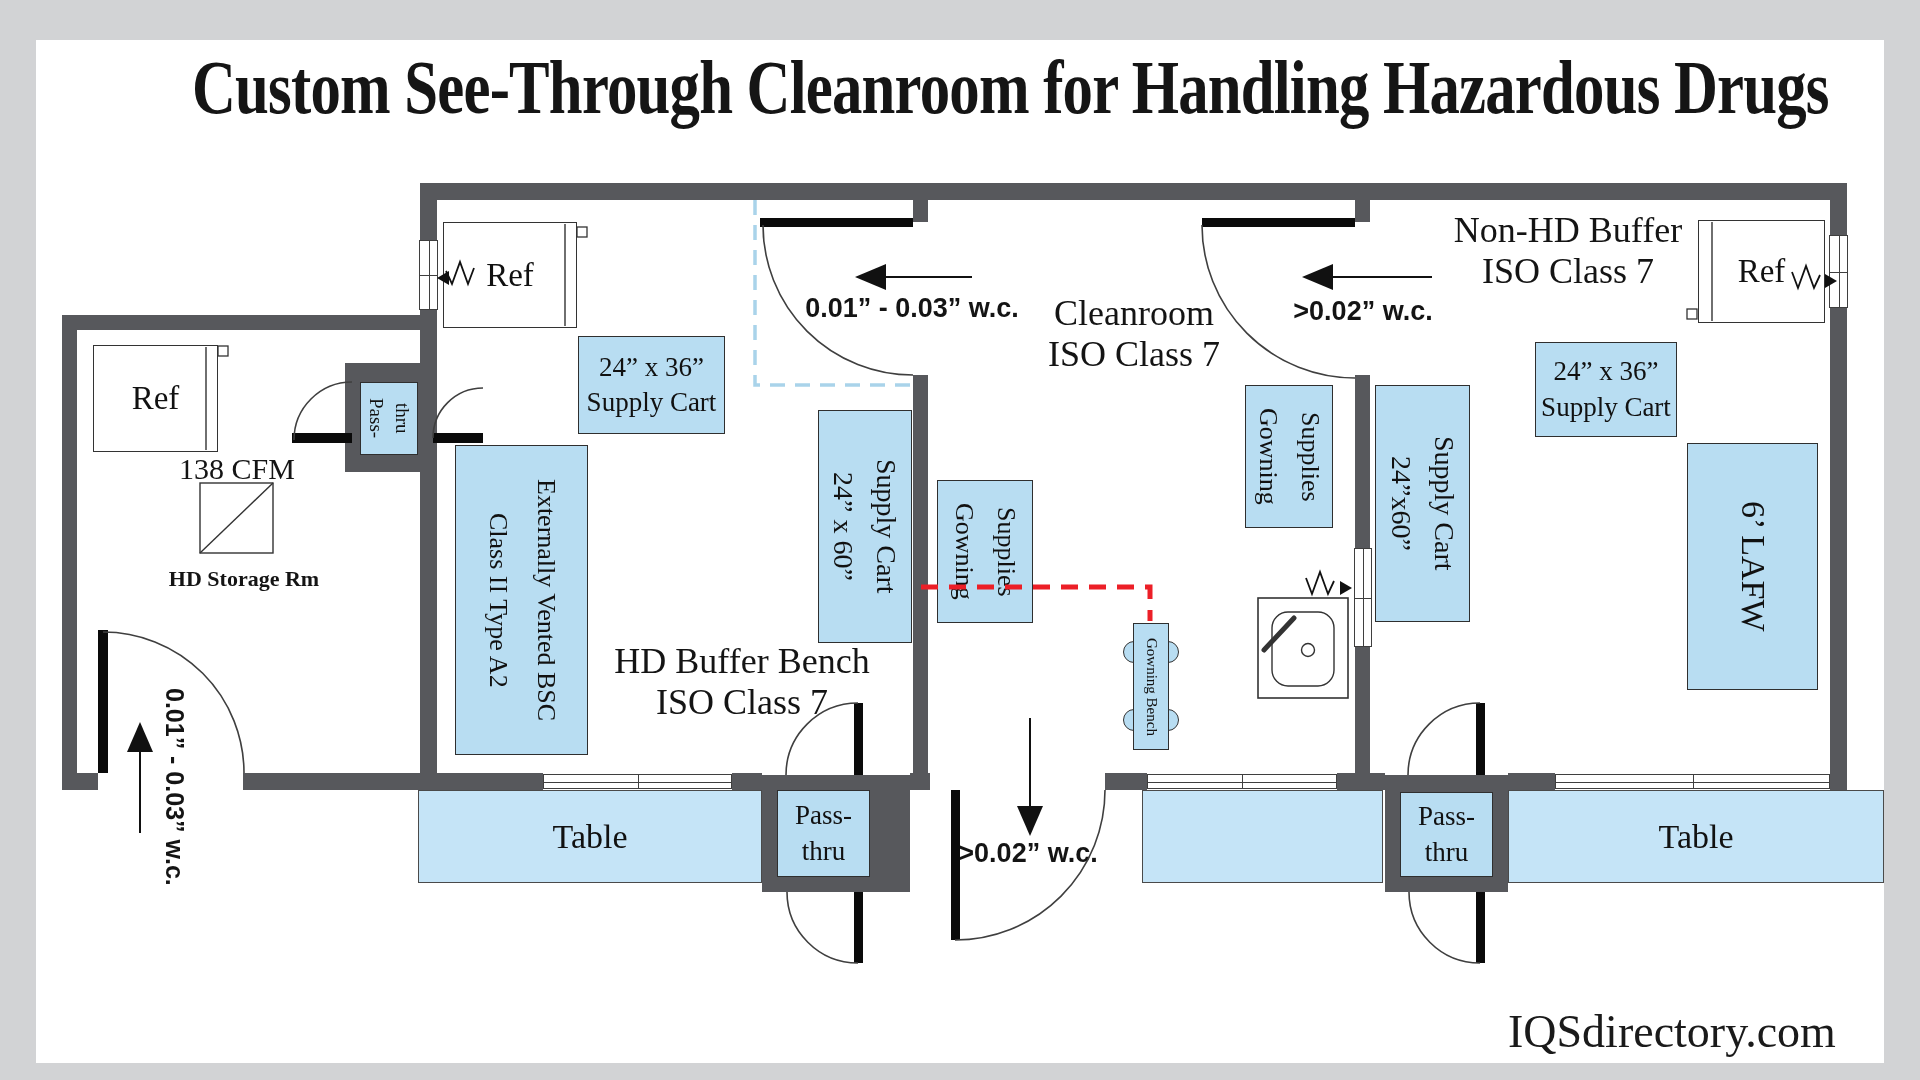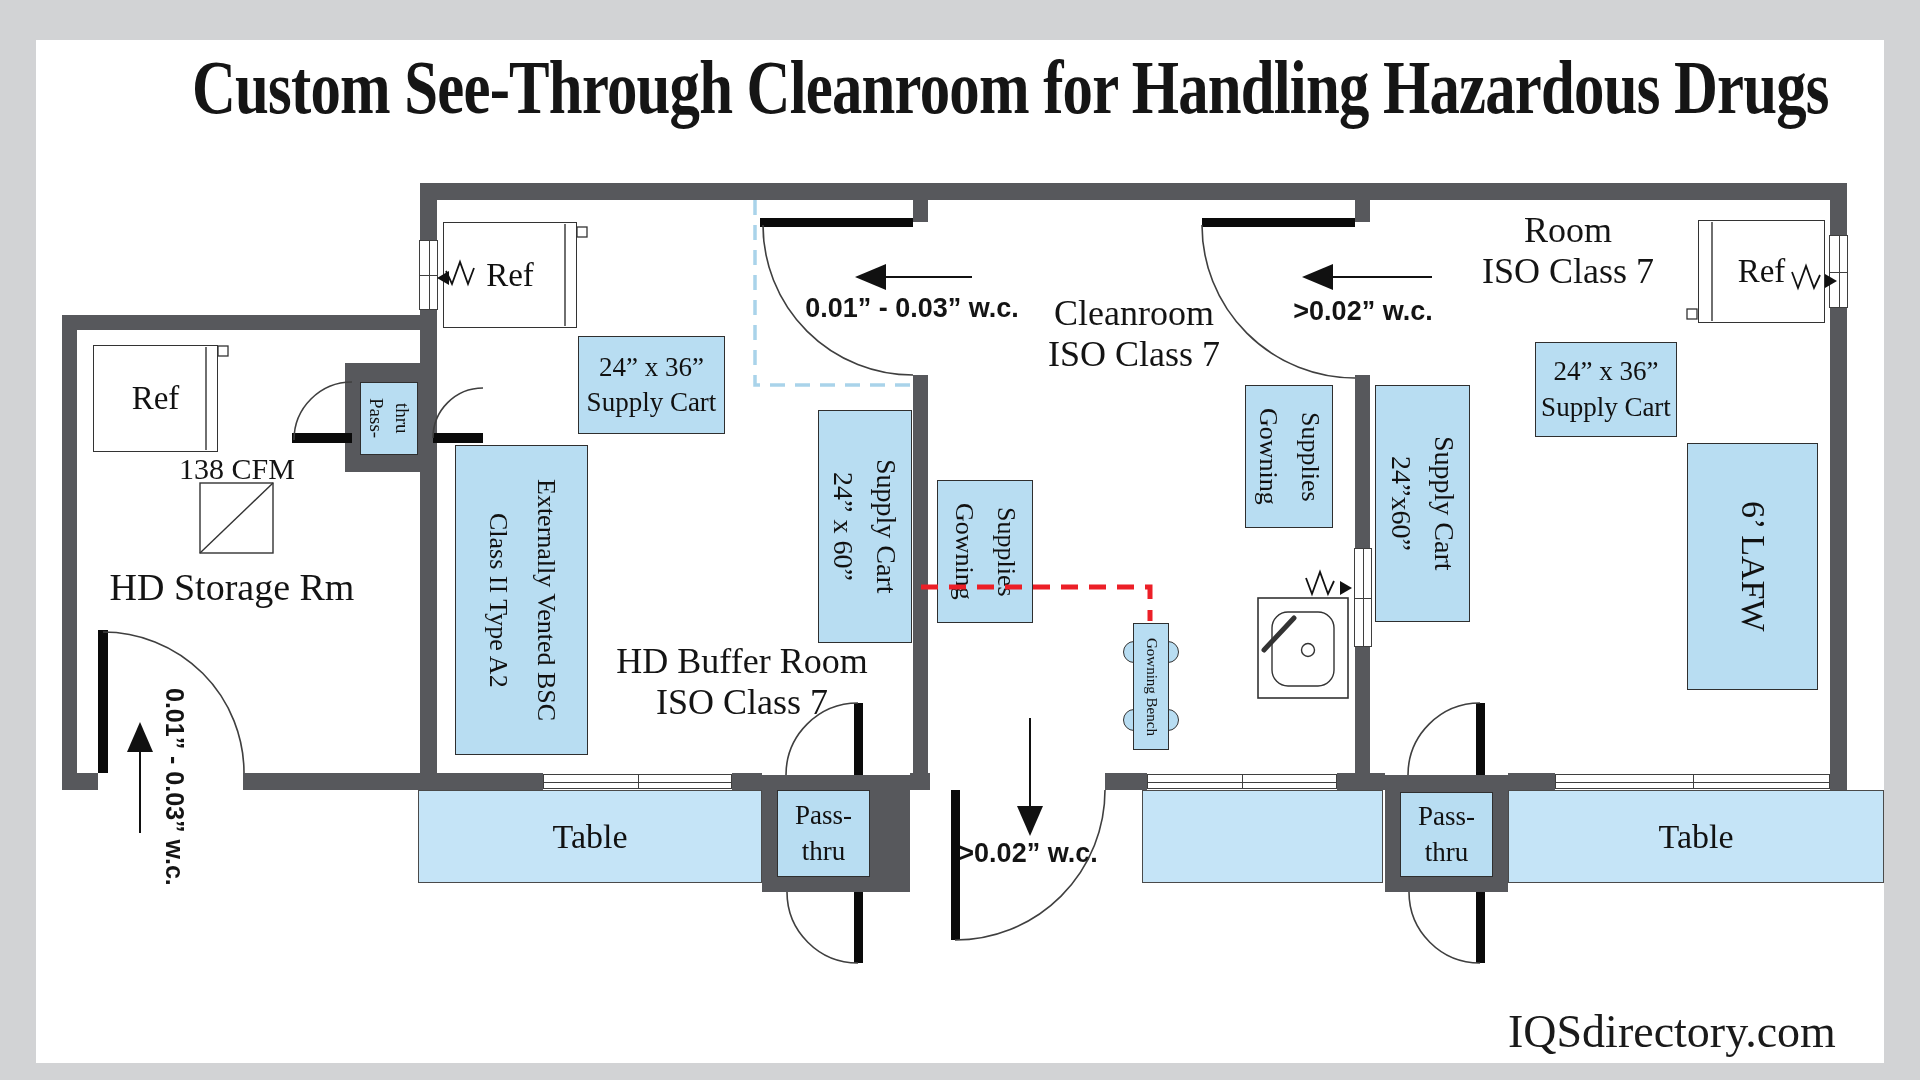--- a/index.html
+++ b/index.html
@@ -169,31 +169,31 @@
 <div class="bump" style="left:1123px;top:709px;"></div>
 <div class="bump" style="left:1157px;top:709px;"></div>
 <div class="equip" style="left:1133px;top:623px;width:36px;height:127px;">
   <div class="v" style="font-size:15px;">Gowning Bench</div>
 </div>
 
 <div class="equip" style="left:1687px;top:443px;width:131px;height:247px;">
   <div class="v" style="font-size:34px;">6’ LAFW</div>
 </div>
 
-<div class="lbl" style="left:232px;top:566px;font-size:38px;">HD Storage Rm</div>
+<div class="lbl" style="left:244px;top:566px;font-size:22px;font-weight:bold;">HD Storage Rm</div>
 <div class="lbl" style="left:742px;top:641px;font-size:36px;">
-  <div>HD Buffer Room</div>
+  <div>HD Buffer Bench</div>
   <div>ISO Class 7</div>
 </div>
 <div class="lbl" style="left:1134px;top:293px;font-size:36px;">
   <div>Cleanroom</div>
   <div>ISO Class 7</div>
 </div>
 <div class="lbl" style="left:1568px;top:210px;font-size:36px;">
-  <div>Room</div>
+  <div>Non-HD Buffer</div>
   <div>ISO Class 7</div>
 </div>
 
 <div class="lbl" style="left:237px;top:452px;font-size:30px;">138 CFM</div>
 <div class="lbl sans" style="left:912px;top:293px;font-size:27px;">0.01” - 0.03” w.c.</div>
 <div class="lbl sans" style="left:1363px;top:296px;font-size:27px;">&gt;0.02” w.c.</div>
 <div class="lbl sans" style="left:1028px;top:838px;font-size:27px;">&gt;0.02” w.c.</div>
 <div class="abs sans v" style="left:160px;top:688px;font-size:25px;color:#141414;">0.01” - 0.03” w.c.</div>
 
 <div id="watermark">IQSdirectory.com</div>

